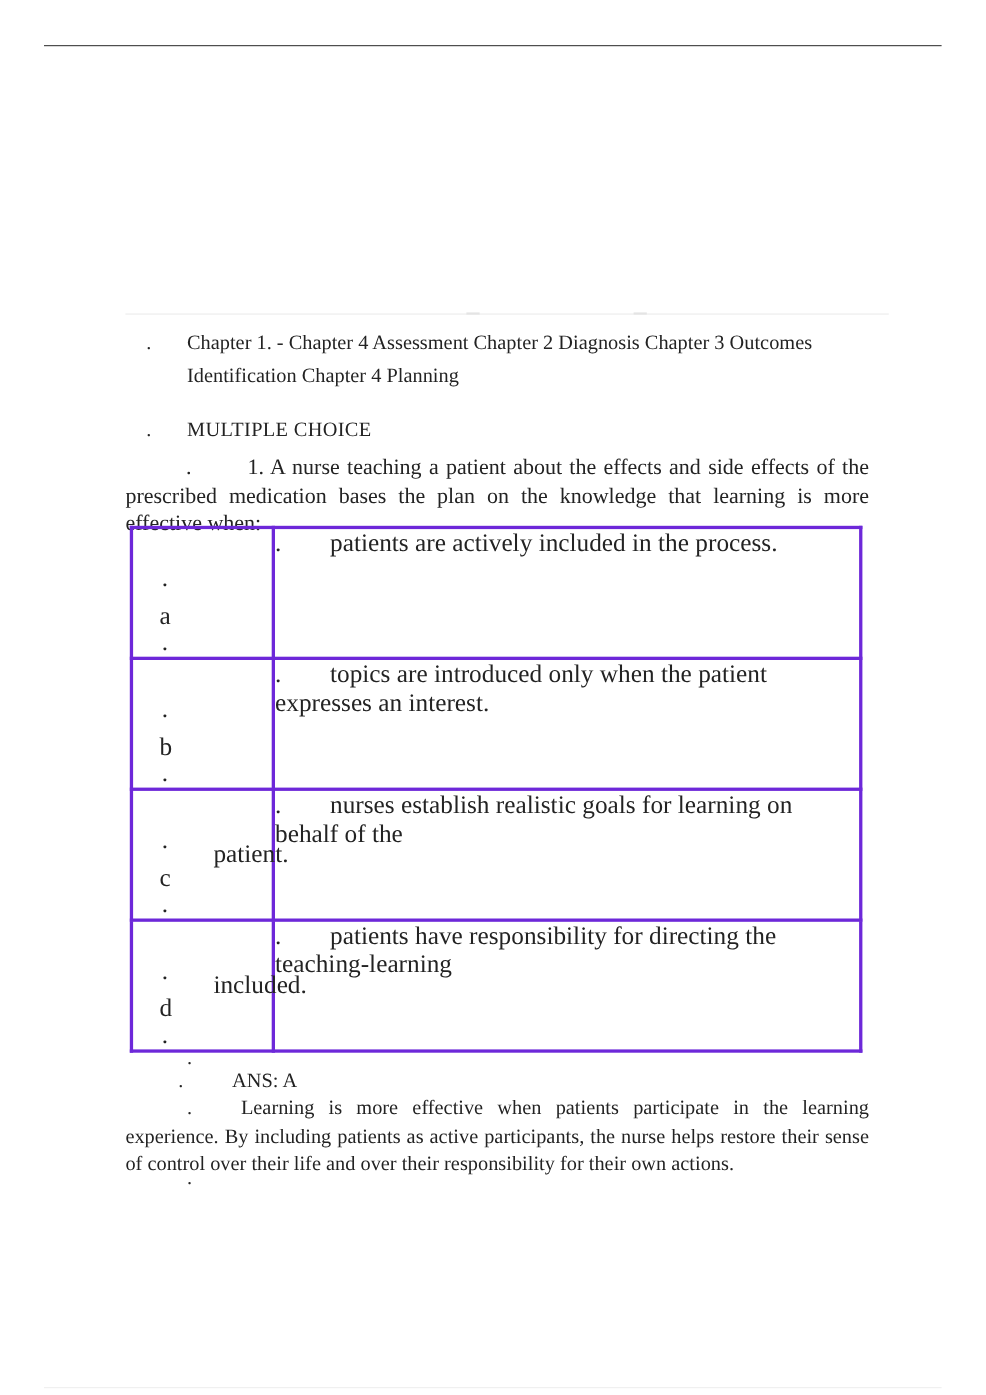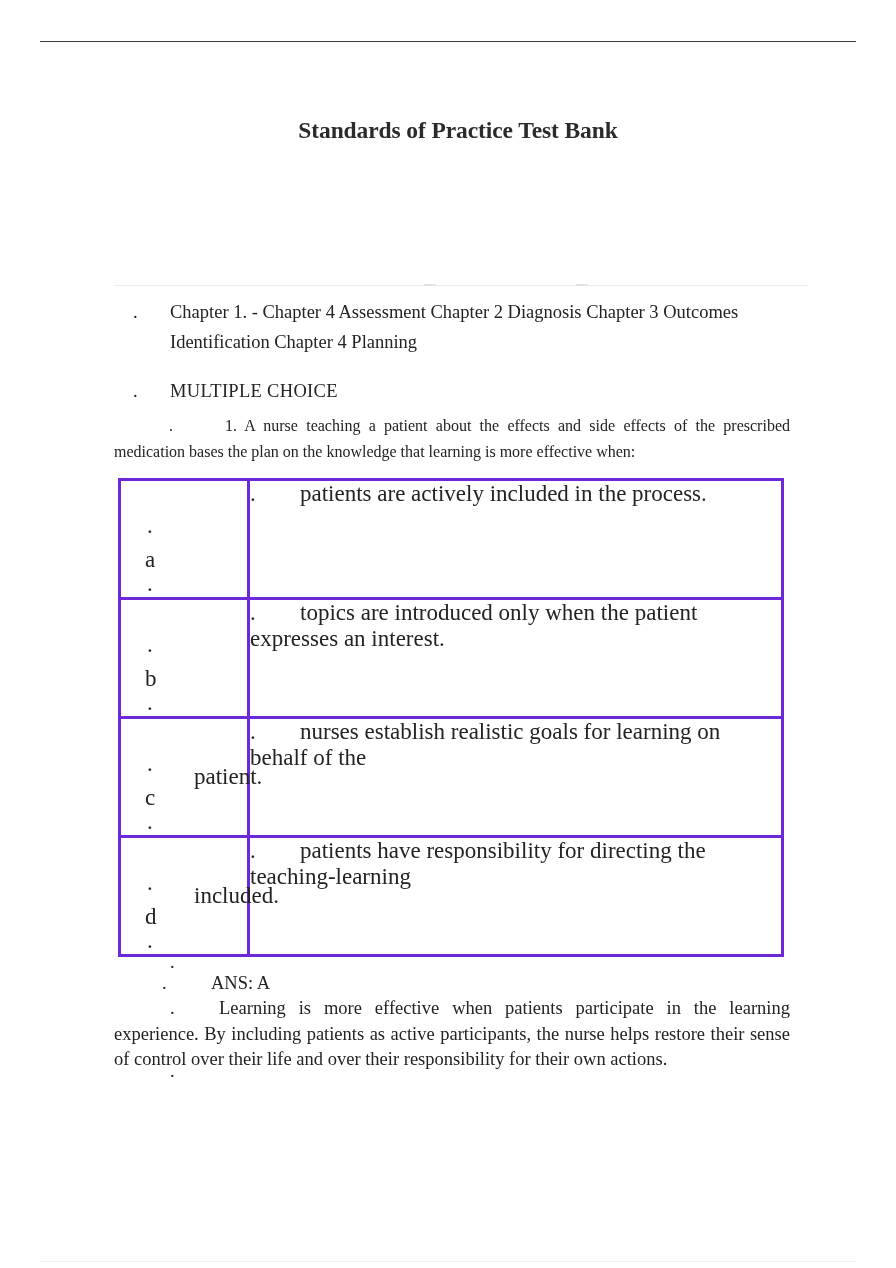--- a/index.html
+++ b/index.html
@@ -95,21 +95,21 @@
     letter-spacing: 0.3px;
   }
   .mc-heading .btext { margin-left: 37px; }
 
   
   .question {
     position: absolute;
     left: 114px;
     top: 413px;
     width: 676px;
-    font-size: 16px;
+    font-size: 20px;
     line-height: 25.5px;
     text-align: justify;
     text-justify: inter-word;
   }
   .question .qdot {
     display: inline-block;
     width: 56px;
     margin-left: 55px;
   }
 
@@ -205,21 +205,20 @@
     font-size: 18.5px;
     line-height: 25.5px;
   }
 </style>
 </head>
 <body>
 
 <div class="top-rule"></div>
 
 <div class="doc-title">
-  <div>Standards of Practice Test Bank</div>
 </div>
 
 <div class="section-rule">
   <span class="tick t1"></span>
   <span class="tick t2"></span>
 </div>
 
 <div class="bullet-para chapters">
   <span class="dot">.</span>
   <span class="btext">Chapter  1. - Chapter 4 Assessment Chapter 2  Diagnosis Chapter 3  Outcomes Identification Chapter 4  Planning</span>

